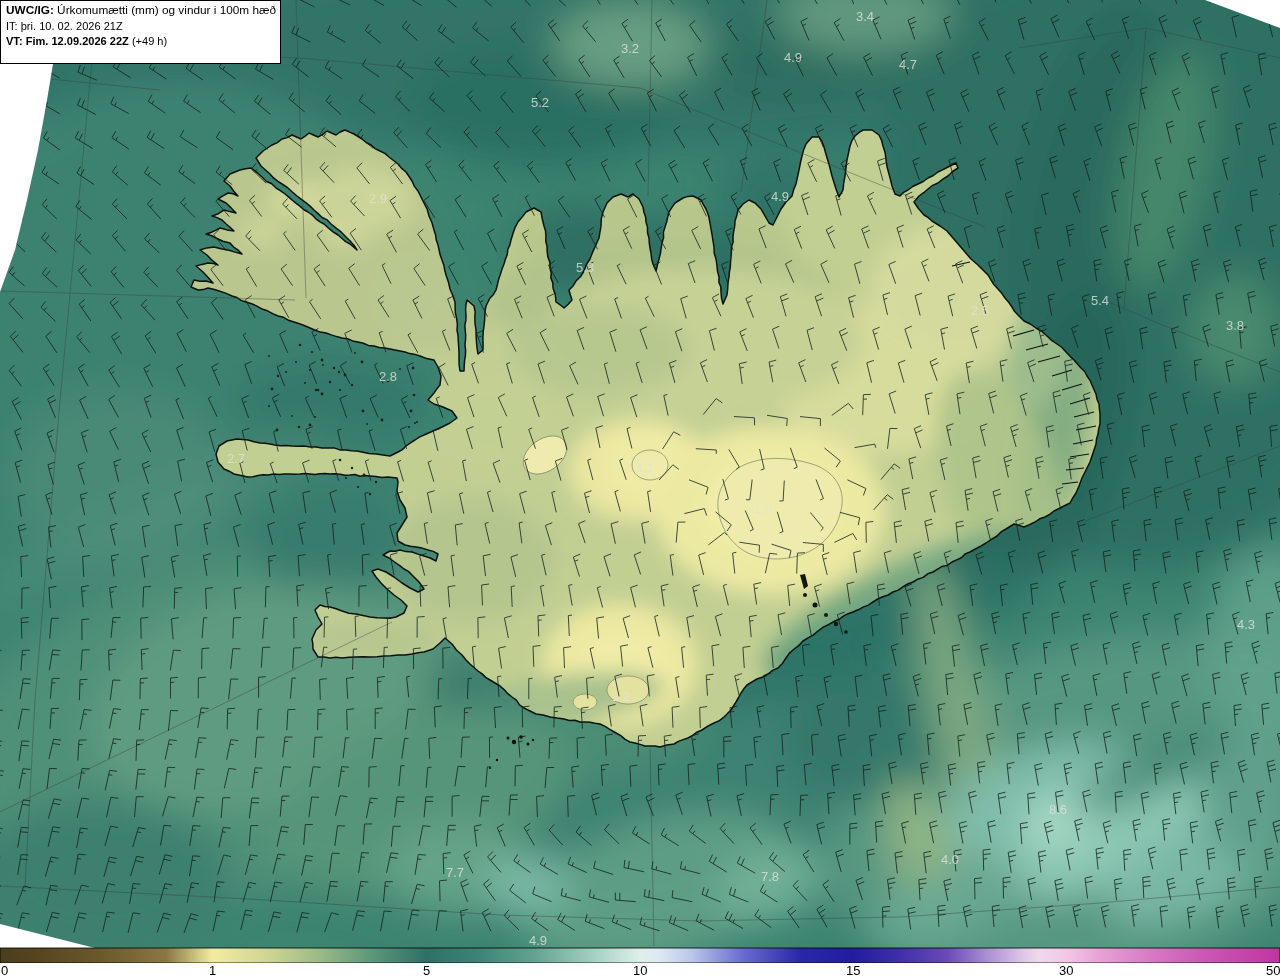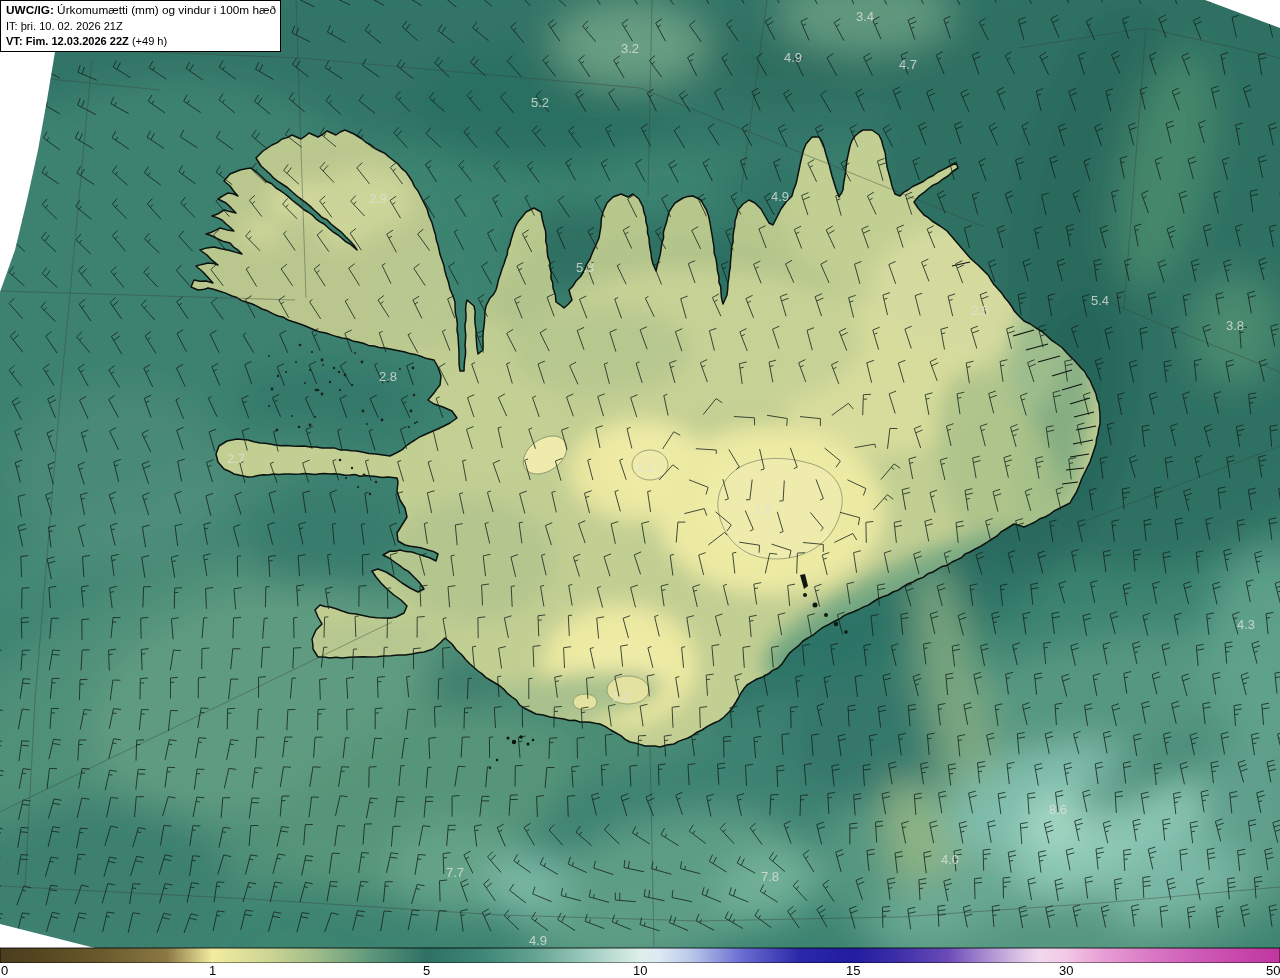--- a/index.html
+++ b/index.html
@@ -1,15 +1,15 @@
 <!DOCTYPE html>
 <html><head><meta charset="utf-8"><style>
 html,body{margin:0;padding:0;background:#fff;width:1280px;height:978px;overflow:hidden}
 *{font-family:"Liberation Sans",sans-serif}
-#box{position:absolute;left:0;top:0;background:#fff;border:1px solid #000;padding:2px 4px 3px 5px;font-size:11.05px;line-height:1.34;z-index:10;white-space:nowrap}
+#box{position:absolute;left:0;top:0;background:#fff;border:1px solid #000;padding:2px 4px 15px 5px;font-size:11.05px;line-height:1.34;z-index:10;white-space:nowrap}
 #box .t1{font-size:11.8px}
 svg{position:absolute;left:0;top:0}
 </style></head>
 <body>
 <svg width="1280" height="978" viewBox="0 0 1280 978">
 <defs>
 <filter id="b1" x="-80%" y="-80%" width="260%" height="260%">
         <feGaussianBlur stdDeviation="18"></feGaussianBlur>
       </filter>
 <filter id="b2" x="-80%" y="-80%" width="260%" height="260%">
@@ -1530,12 +1530,12 @@
 <text x="209" y="975">1</text>
 <text x="423" y="975">5</text>
 <text x="633" y="975">10</text>
 <text x="846" y="975">15</text>
 <text x="1059" y="975">30</text>
 <text x="1266" y="975">50</text>
 </g>
 </svg>
 <div id="box"><span class="t1"><b>UWC/IG:</b> Úrkomumætti (mm) og vindur i 100m hæð</span><br>
 IT: þri. 10. 02. 2026 21Z<br>
-<b>VT: Fim. 12.03.2026 22Z</b> (+49 h)</div>
+<b>VT: Fim. 12.09.2026 22Z</b> (+49 h)</div>
 </body></html>

